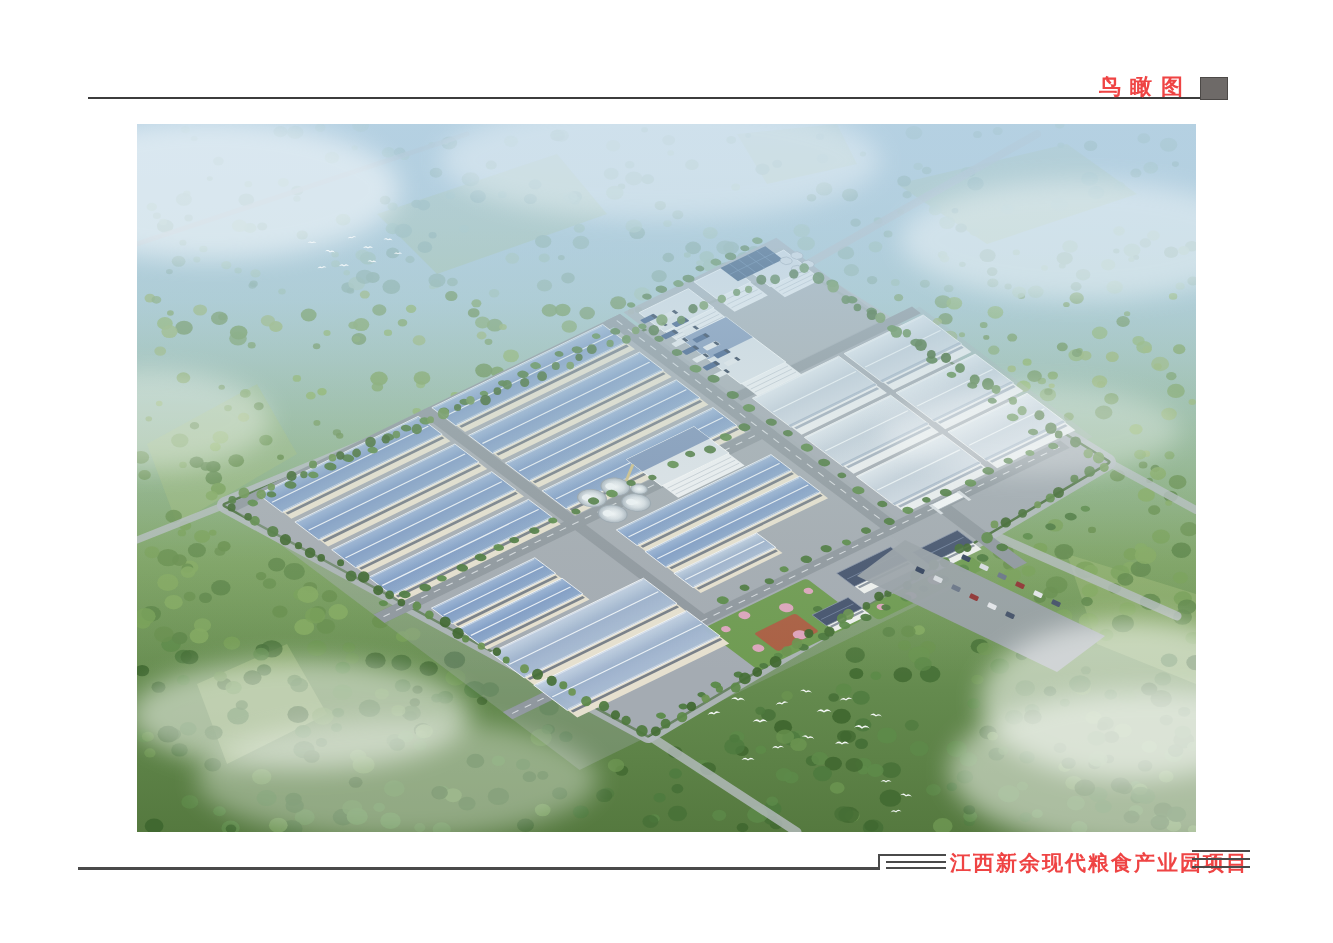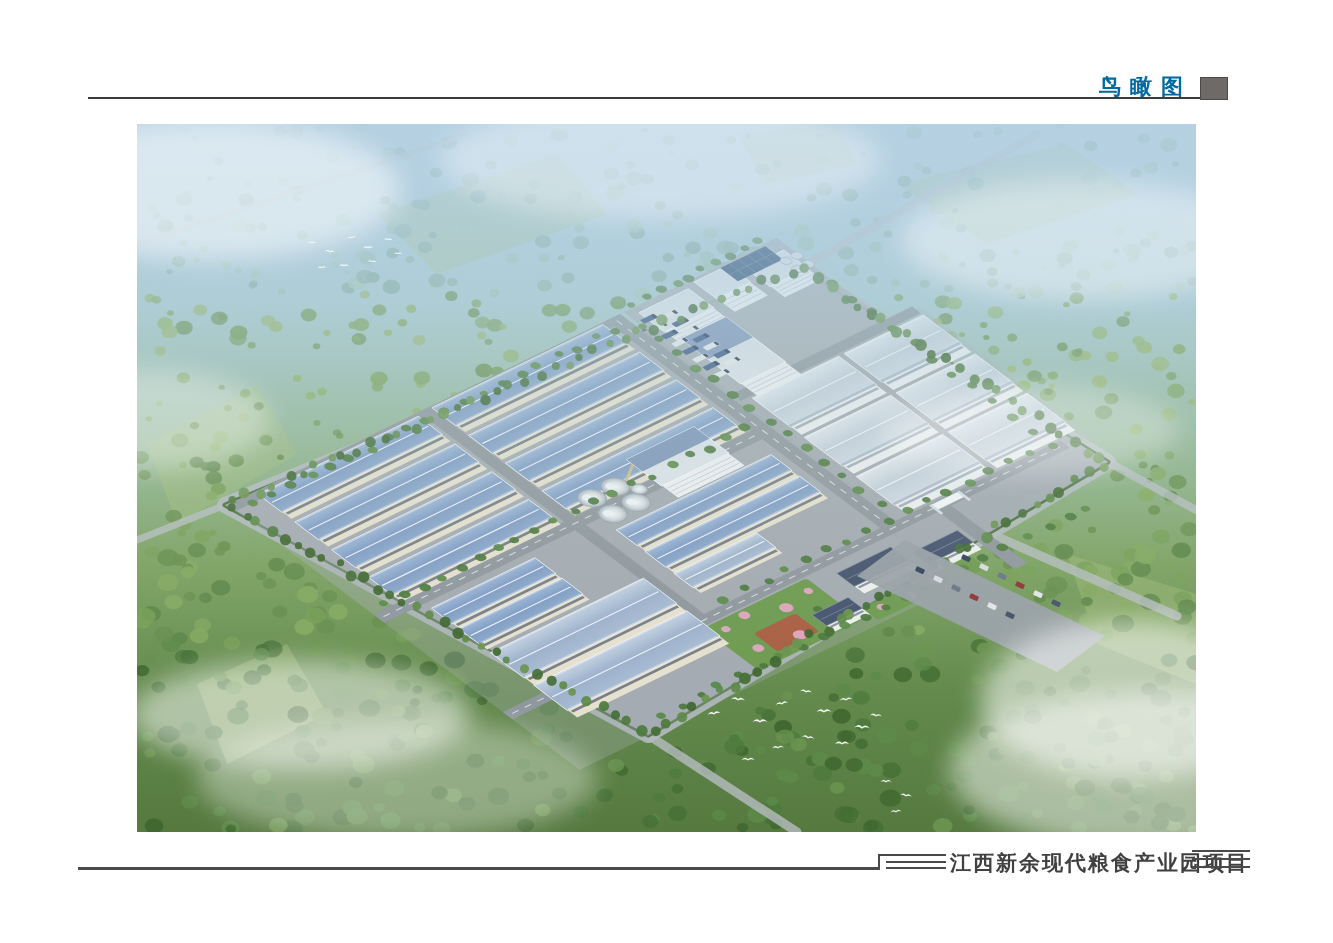--- a/index.html
+++ b/index.html
@@ -1,26 +1,26 @@
 <!DOCTYPE html>
 <html><head>
 <meta charset="utf-8">
 <style>
   html,body{margin:0;padding:0;background:#e8e8e8;}
   .page{position:relative;width:1333px;height:943px;background:#ffffff;
         font-family:"Liberation Sans","DejaVu Sans",sans-serif;overflow:hidden;}
   .abs{position:absolute;}
   .header-rule{left:88px;top:97px;width:1112px;height:2px;background:#3c3c3c;}
   .page-title{left:1060px;top:72px;width:132px;text-align:right;font-size:22px;
-              font-weight:bold;letter-spacing:9px;color:#0369a1;white-space:nowrap;}
+              font-weight:bold;letter-spacing:9px;color:#ef4444;white-space:nowrap;}
   .title-marker{left:1200px;top:77px;width:28px;height:23px;background:#6e6a68;border:1px solid #4c4947;box-sizing:border-box;}
   .art{left:137px;top:124px;width:1059px;height:708px;}
   .fline{background:#4a4a4a;position:absolute;}
   .footer-title{left:950px;top:849px;width:240px;text-align:right;font-size:21px;
-                font-weight:bold;letter-spacing:2px;color:#404040;white-space:nowrap;}
+                font-weight:bold;letter-spacing:2px;color:#ef4444;white-space:nowrap;}
 </style>
 </head>
 <body>
 
 <div class="page">
 
   <div class="abs header-rule"></div>
   <div class="abs page-title">鸟瞰图</div>
   <div class="abs title-marker"></div>
 

